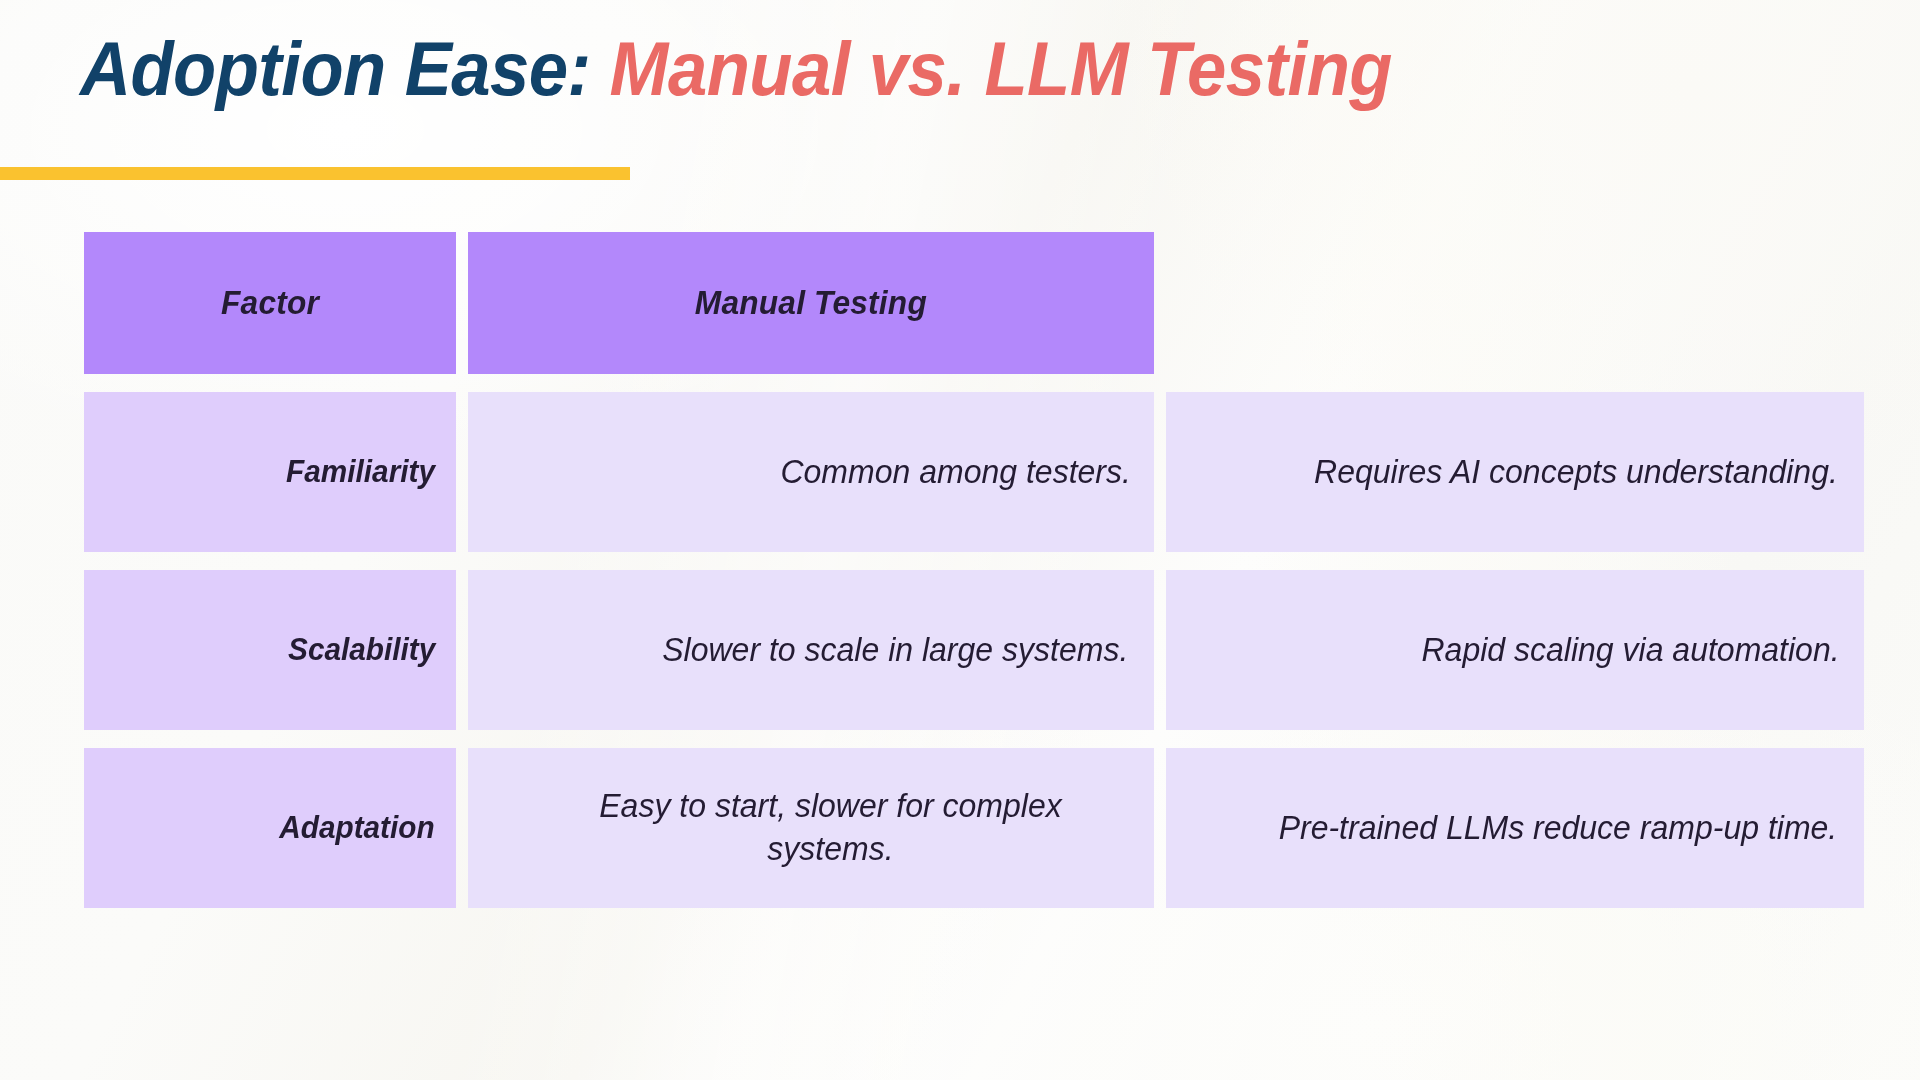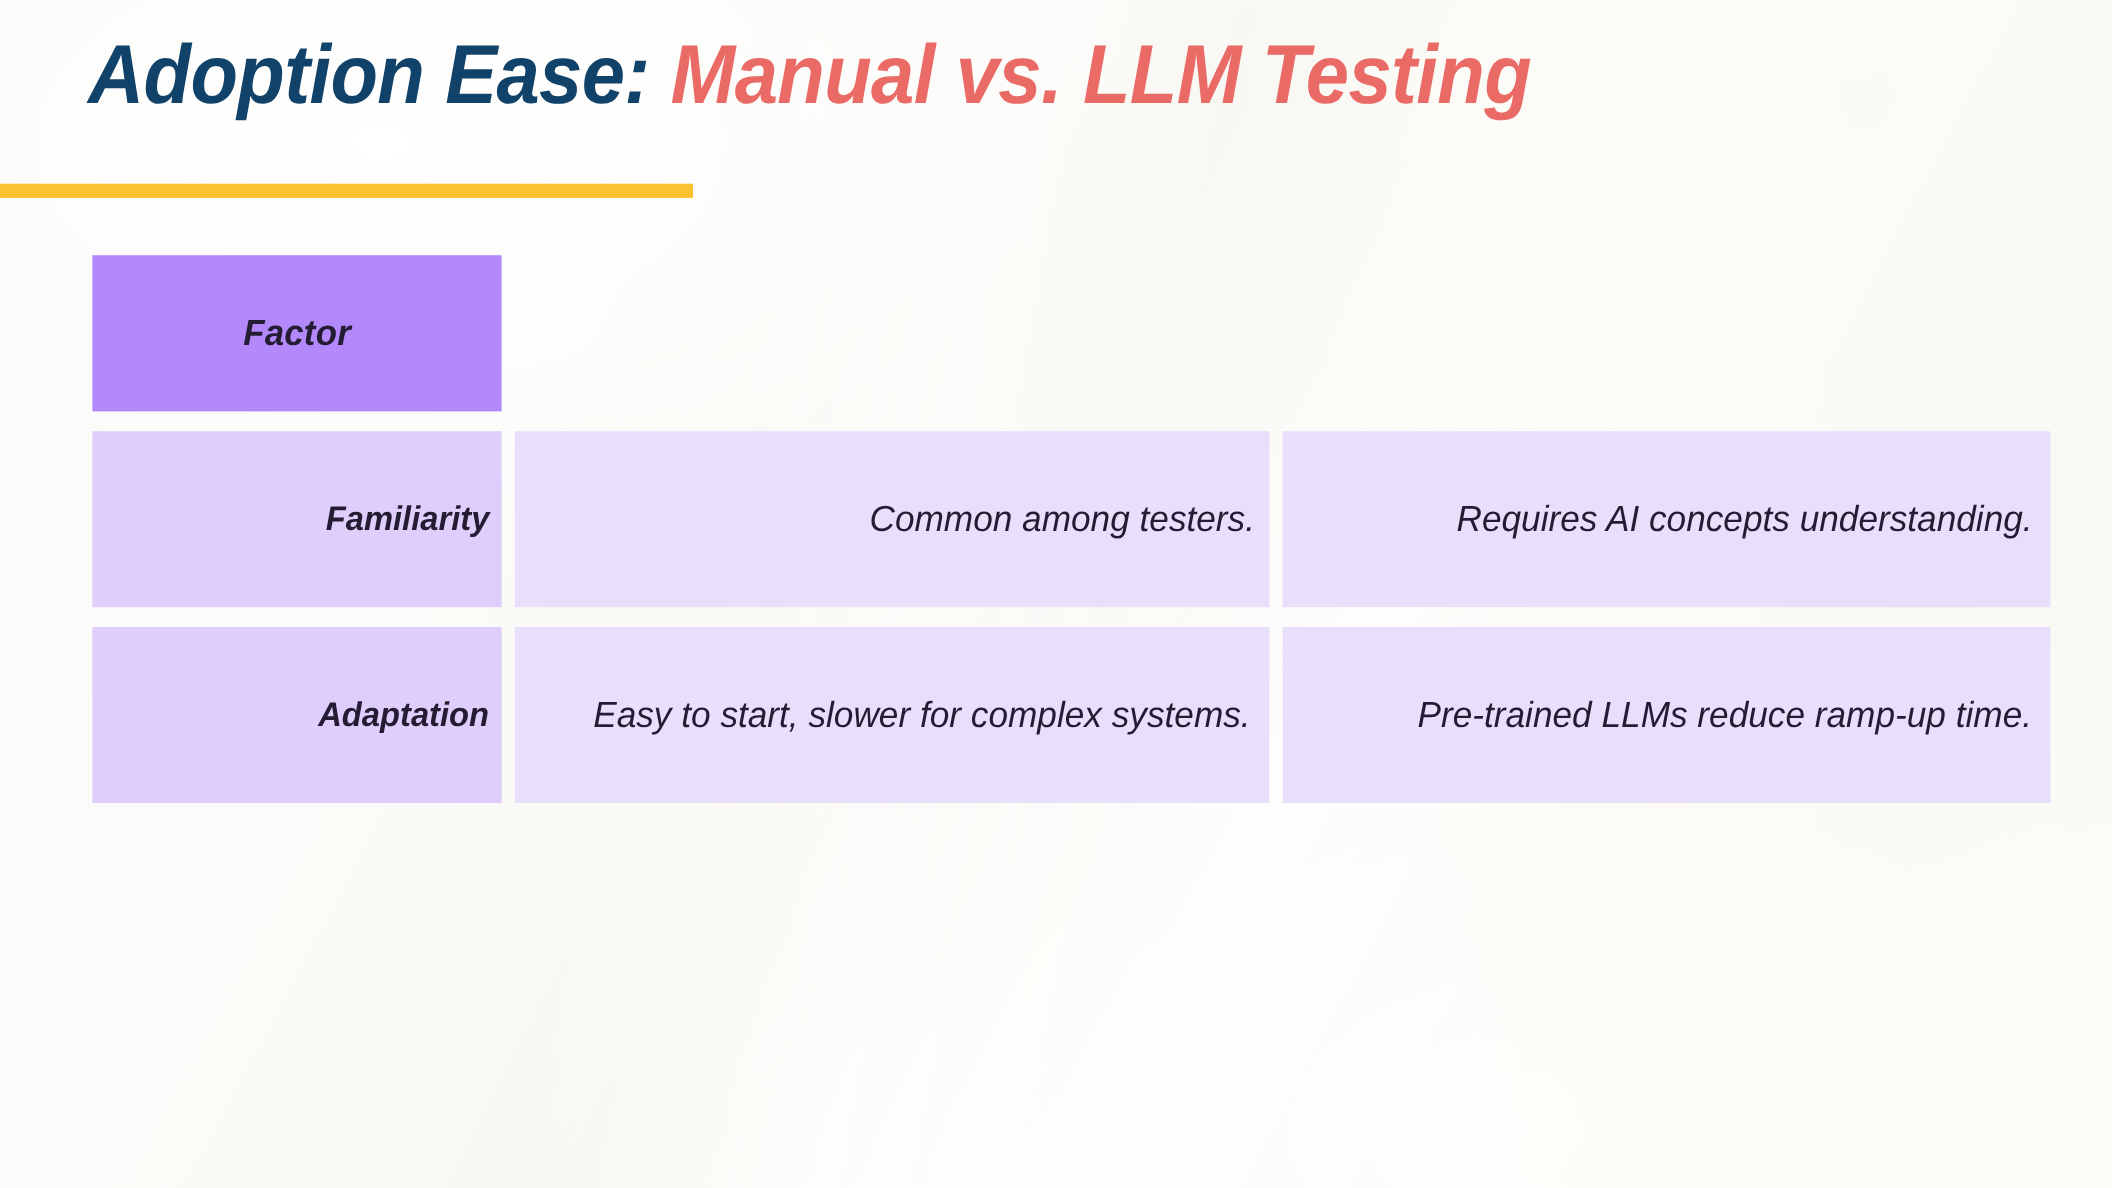--- a/index.html
+++ b/index.html
@@ -84,21 +84,21 @@
     grid-template-columns: 372px 686px 698px;
     column-gap: 12px;
     margin-bottom: 18px;
   }
   .cell {
     display: flex;
     align-items: center;
     justify-content: center;
     text-align: center;
     box-sizing: border-box;
-    padding: 10px 8px;
+    padding: 10px 18px;
   }
 
   
   .header-row .cell {
     background: #b388fb;
     height: 142px;
   }
   .header-text {
     font-family: "Liberation Sans Narrow", "Liberation Sans", sans-serif;
     font-size: 33px;
@@ -143,34 +143,48 @@
     <h1 class="slide-title"><span class="title-primary">Adoption Ease:</span> <span class="title-accent">Manual vs. LLM Testing</span></h1>
   </div>
   <div class="title-rule"></div>
 
   <div class="table-wrap">
 
     <div class="grid-row header-row">
       <div class="cell">
           <span class="header-text">Factor</span>
         </div>
+      <div class="cell">
+          <span class="header-text">Manual Testing</span>
+        </div>
     </div>
 
     <div class="grid-row body-row">
       <div class="cell cell-factor">
           <span class="factor-text">Familiarity</span>
         </div>
       <div class="cell cell-value">
           <span class="value-text">Common among testers.</span>
         </div>
       <div class="cell cell-value">
           <span class="value-text">Requires AI concepts understanding.</span>
         </div>
     </div>
 
+    <div class="grid-row body-row">
+      <div class="cell cell-factor">
+          <span class="factor-text">Scalability</span>
+        </div>
+      <div class="cell cell-value">
+          <span class="value-text">Slower to scale in large systems.</span>
+        </div>
+      <div class="cell cell-value">
+          <span class="value-text">Rapid scaling via automation.</span>
+        </div>
+    </div>
 
 
     <div class="grid-row body-row">
       <div class="cell cell-factor">
           <span class="factor-text">Adaptation</span>
         </div>
       <div class="cell cell-value">
           <span class="value-text">Easy to start, slower for complex systems.</span>
         </div>
       <div class="cell cell-value">

